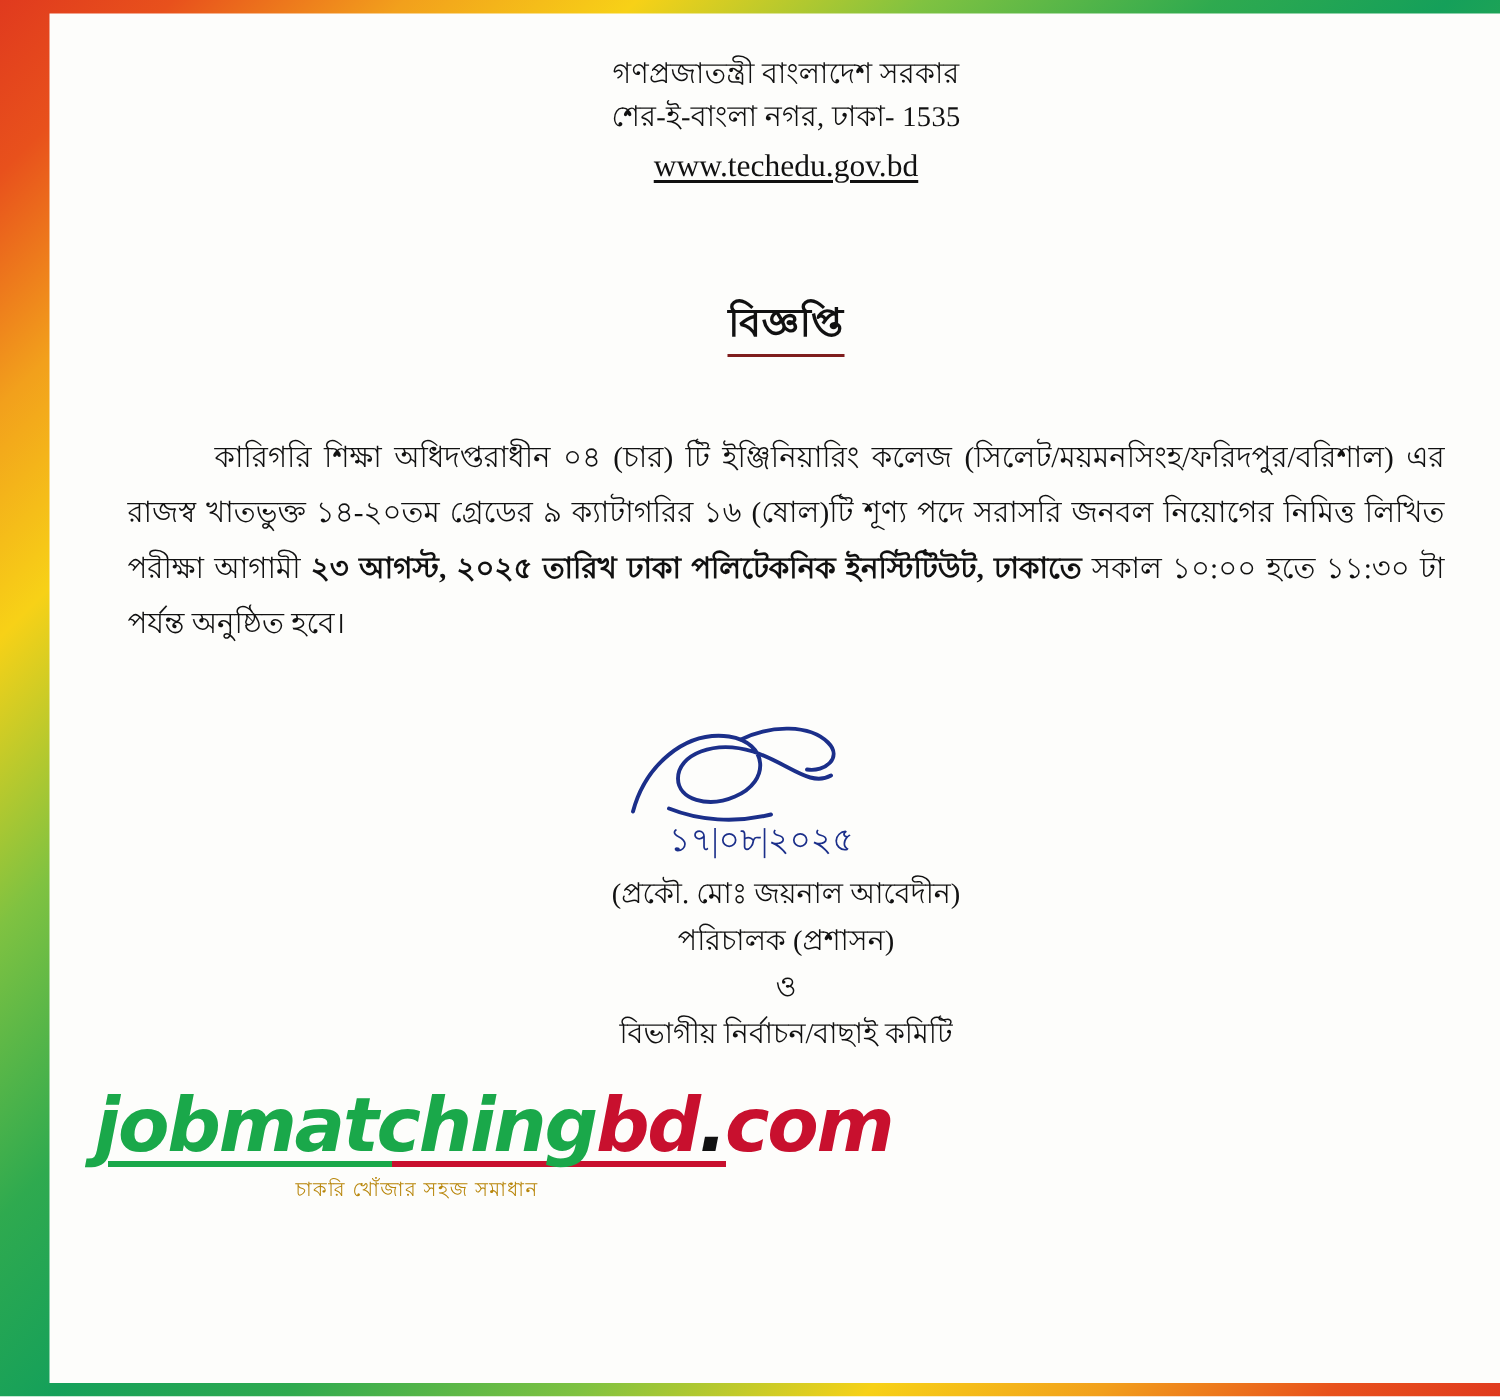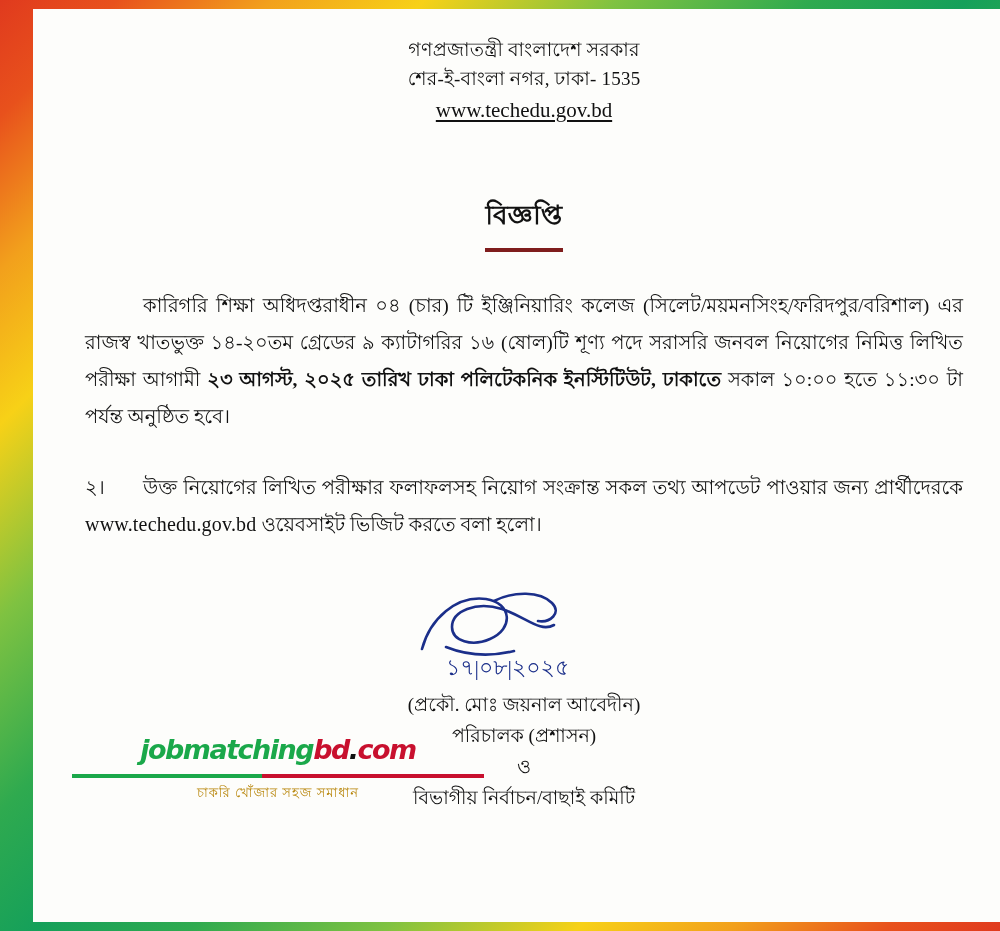--- a/index.html
+++ b/index.html
@@ -69,22 +69,22 @@
   
   .notice-title {
     text-align: center;
     margin-top: 70px;
     font-size: 26px;
     font-weight: bold;
     color: #111111;
     letter-spacing: 0.5px;
   }
   .notice-title span {
-    border-bottom: 4px solid #7f1d1d;
-    padding-bottom: 18px;
+    border-bottom: 2px solid #7f1d1d;
+    padding-bottom: 6px;
   }
 
   
   .body-wrap {
     padding: 0 52px;
     margin-top: 48px;
     color: #111111;
   }
   p.para {
     margin: 0;
@@ -142,21 +142,21 @@
     left: 30px;
     top: 718px;
     width: 430px;
     text-align: center;
     user-select: none;
   }
   .logo-text {
     font-family: "DejaVu Sans", sans-serif;
     font-weight: bold;
     font-style: italic;
-    font-size: 27px;
+    font-size: 50px;
     line-height: 46px;
     letter-spacing: -1.5px;
     white-space: nowrap;
   }
   .logo-text .g1 { color: #1aa84a; }
   .logo-text .g2 { color: #c8102e; }
   .logo-text .g3 { color: #111111; }
   .logo-text .g4 { color: #c8102e; }
   .logo-underline {
     width: 412px;
@@ -186,23 +186,20 @@
 
     <div class="notice-title">
       <span>বিজ্ঞপ্তি</span>
     </div>
 
     <div class="body-wrap">
       <p class="para">
         <span>কারিগরি শিক্ষা অধিদপ্তরাধীন ০৪ (চার) টি ইঞ্জিনিয়ারিং কলেজ (সিলেট/ময়মনসিংহ/ফরিদপুর/বরিশাল) এর রাজস্ব খাতভুক্ত ১৪-২০তম গ্রেডের ৯ ক্যাটাগরির ১৬ (ষোল)টি শূণ্য পদে সরাসরি জনবল নিয়োগের নিমিত্ত লিখিত পরীক্ষা আগামী </span><span class="bold-run">২৩ আগস্ট, ২০২৫ তারিখ ঢাকা পলিটেকনিক ইনস্টিটিউট, ঢাকাতে</span><span> সকাল ১০:০০ হতে ১১:৩০ টা পর্যন্ত অনুষ্ঠিত হবে।</span>
       </p>
 
-      <p class="para second">
-        <span class="num-marker">২।</span><span>উক্ত নিয়োগের লিখিত পরীক্ষার ফলাফলসহ নিয়োগ সংক্রান্ত সকল তথ্য আপডেট পাওয়ার জন্য প্রার্থীদেরকে </span><span class="link-run">www.techedu.gov.bd</span><span>  ওয়েবসাইট ভিজিট করতে বলা হলো।</span>
-      </p>
     </div>
 
     <div class="sig-area">
       <div class="signature">
         <svg class="sig-ink" viewBox="0 0 260 96">
           <g fill="none" stroke="#1b2f8a" stroke-width="2.6" stroke-linecap="round" stroke-linejoin="round">
             <path d="M28 60 C36 30, 62 6, 92 10 C118 14, 120 40, 96 50 C78 58, 58 52, 58 38 C58 22, 82 12, 108 20 C132 28, 146 44, 160 36"></path>
             <path d="M100 12 C120 2, 146 2, 158 14 C168 24, 156 34, 144 32"></path>
             <path d="M52 58 C72 66, 96 68, 120 62"></path>
           </g>

